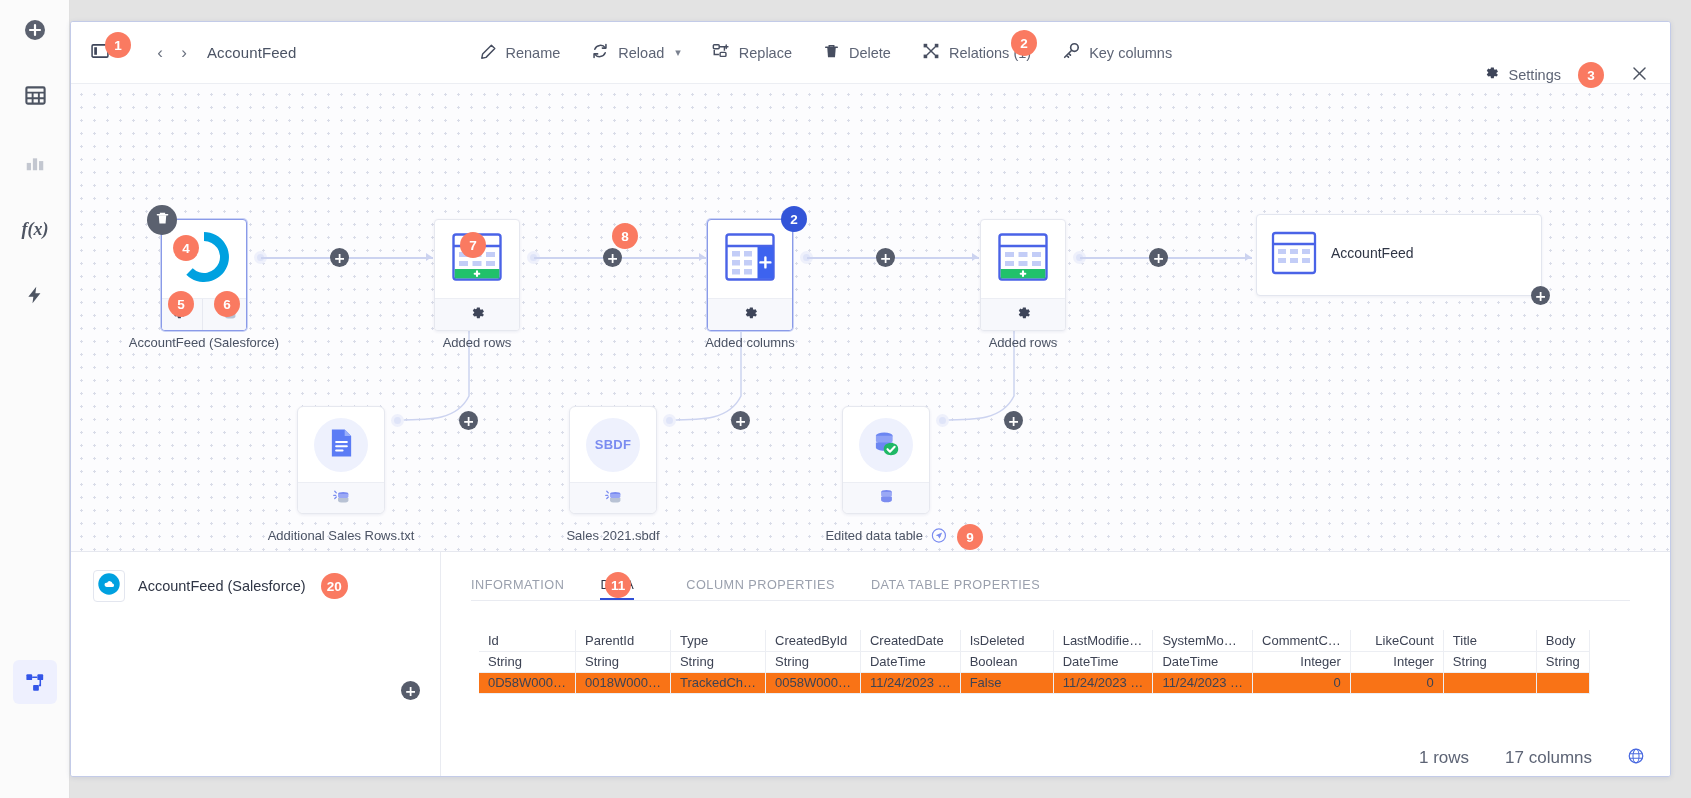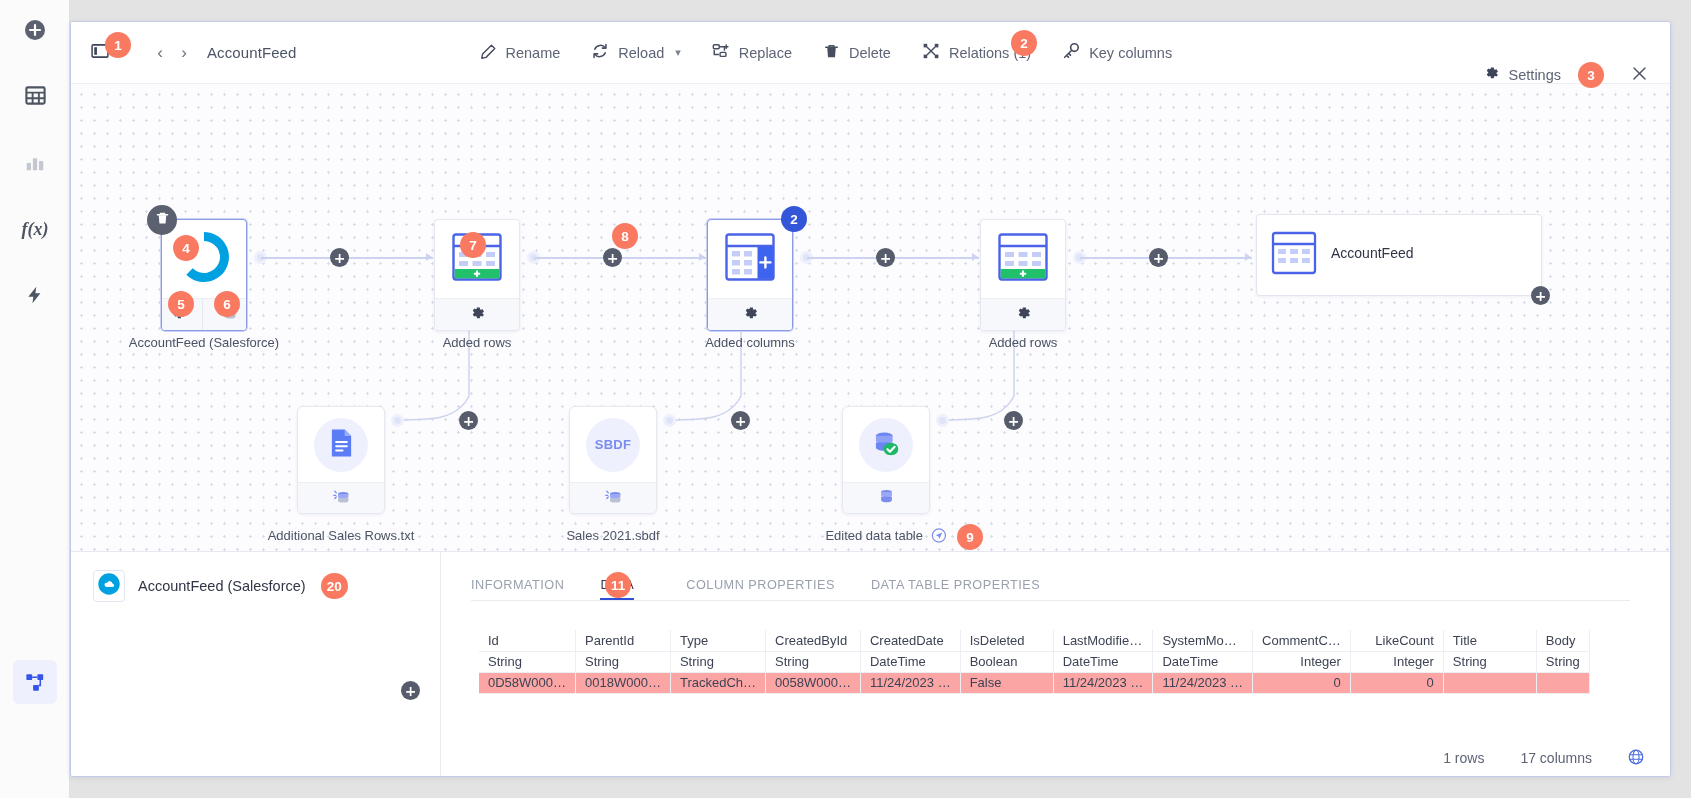--- a/index.html
+++ b/index.html
@@ -200,27 +200,27 @@
   
   .tbl { position: absolute; left: 38px; right: 0; top: 78px; }
   table { border-collapse: collapse; table-layout: fixed; }
   th, td {
     border-right: 1px solid #eceef3; border-bottom: 1px solid #eceef3;
     font-weight: normal; font-size: 13px; color: #3d4354;
     height: 21px; padding: 0 9px; text-align: left; white-space: nowrap;
     overflow: hidden;
   }
   tr.type-row td { color: #3d4354; }
-  tr.data-row td { background: #fca5a5; }
+  tr.data-row td { background: #f97316; }
   td.num, th.num { text-align: right; }
 
   .statusbar {
     position: absolute; right: 0; bottom: 0; height: 36px; left: 0;
     display: flex; align-items: center; justify-content: flex-end;
-    gap: 36px; padding-right: 26px; font-size: 14px; color: #5d6475;
+    gap: 36px; padding-right: 26px; font-size: 17px; color: #5d6475;
   }
   .globe { color: #4a6ae0; }
 </style>
 </head>
 <body>
 
 <div class="app">
 
   <div class="rail">
     <div class="rail-btn" style="top:8px">

